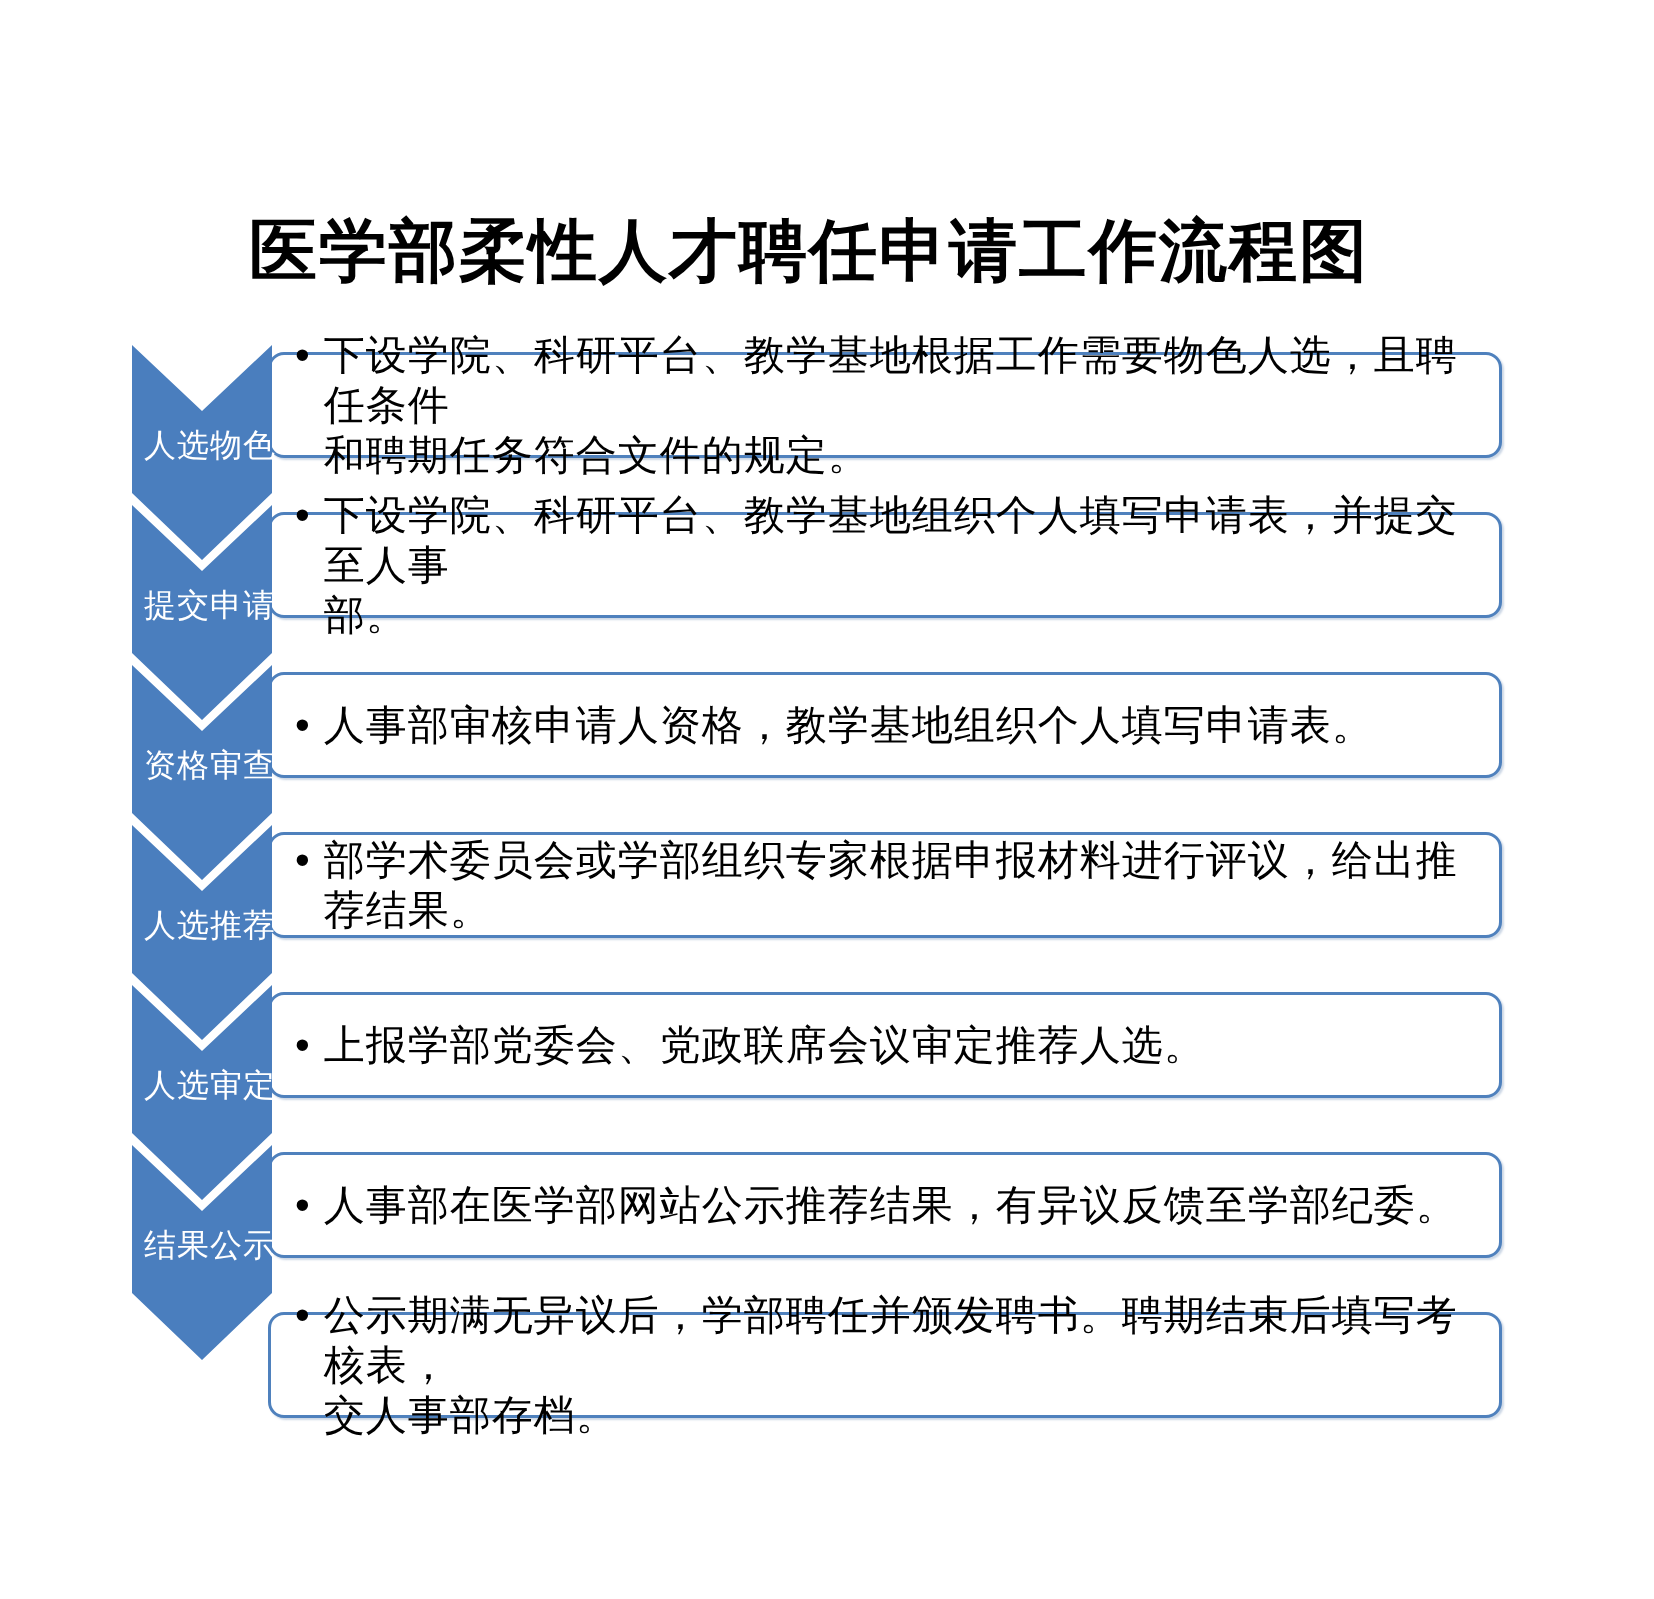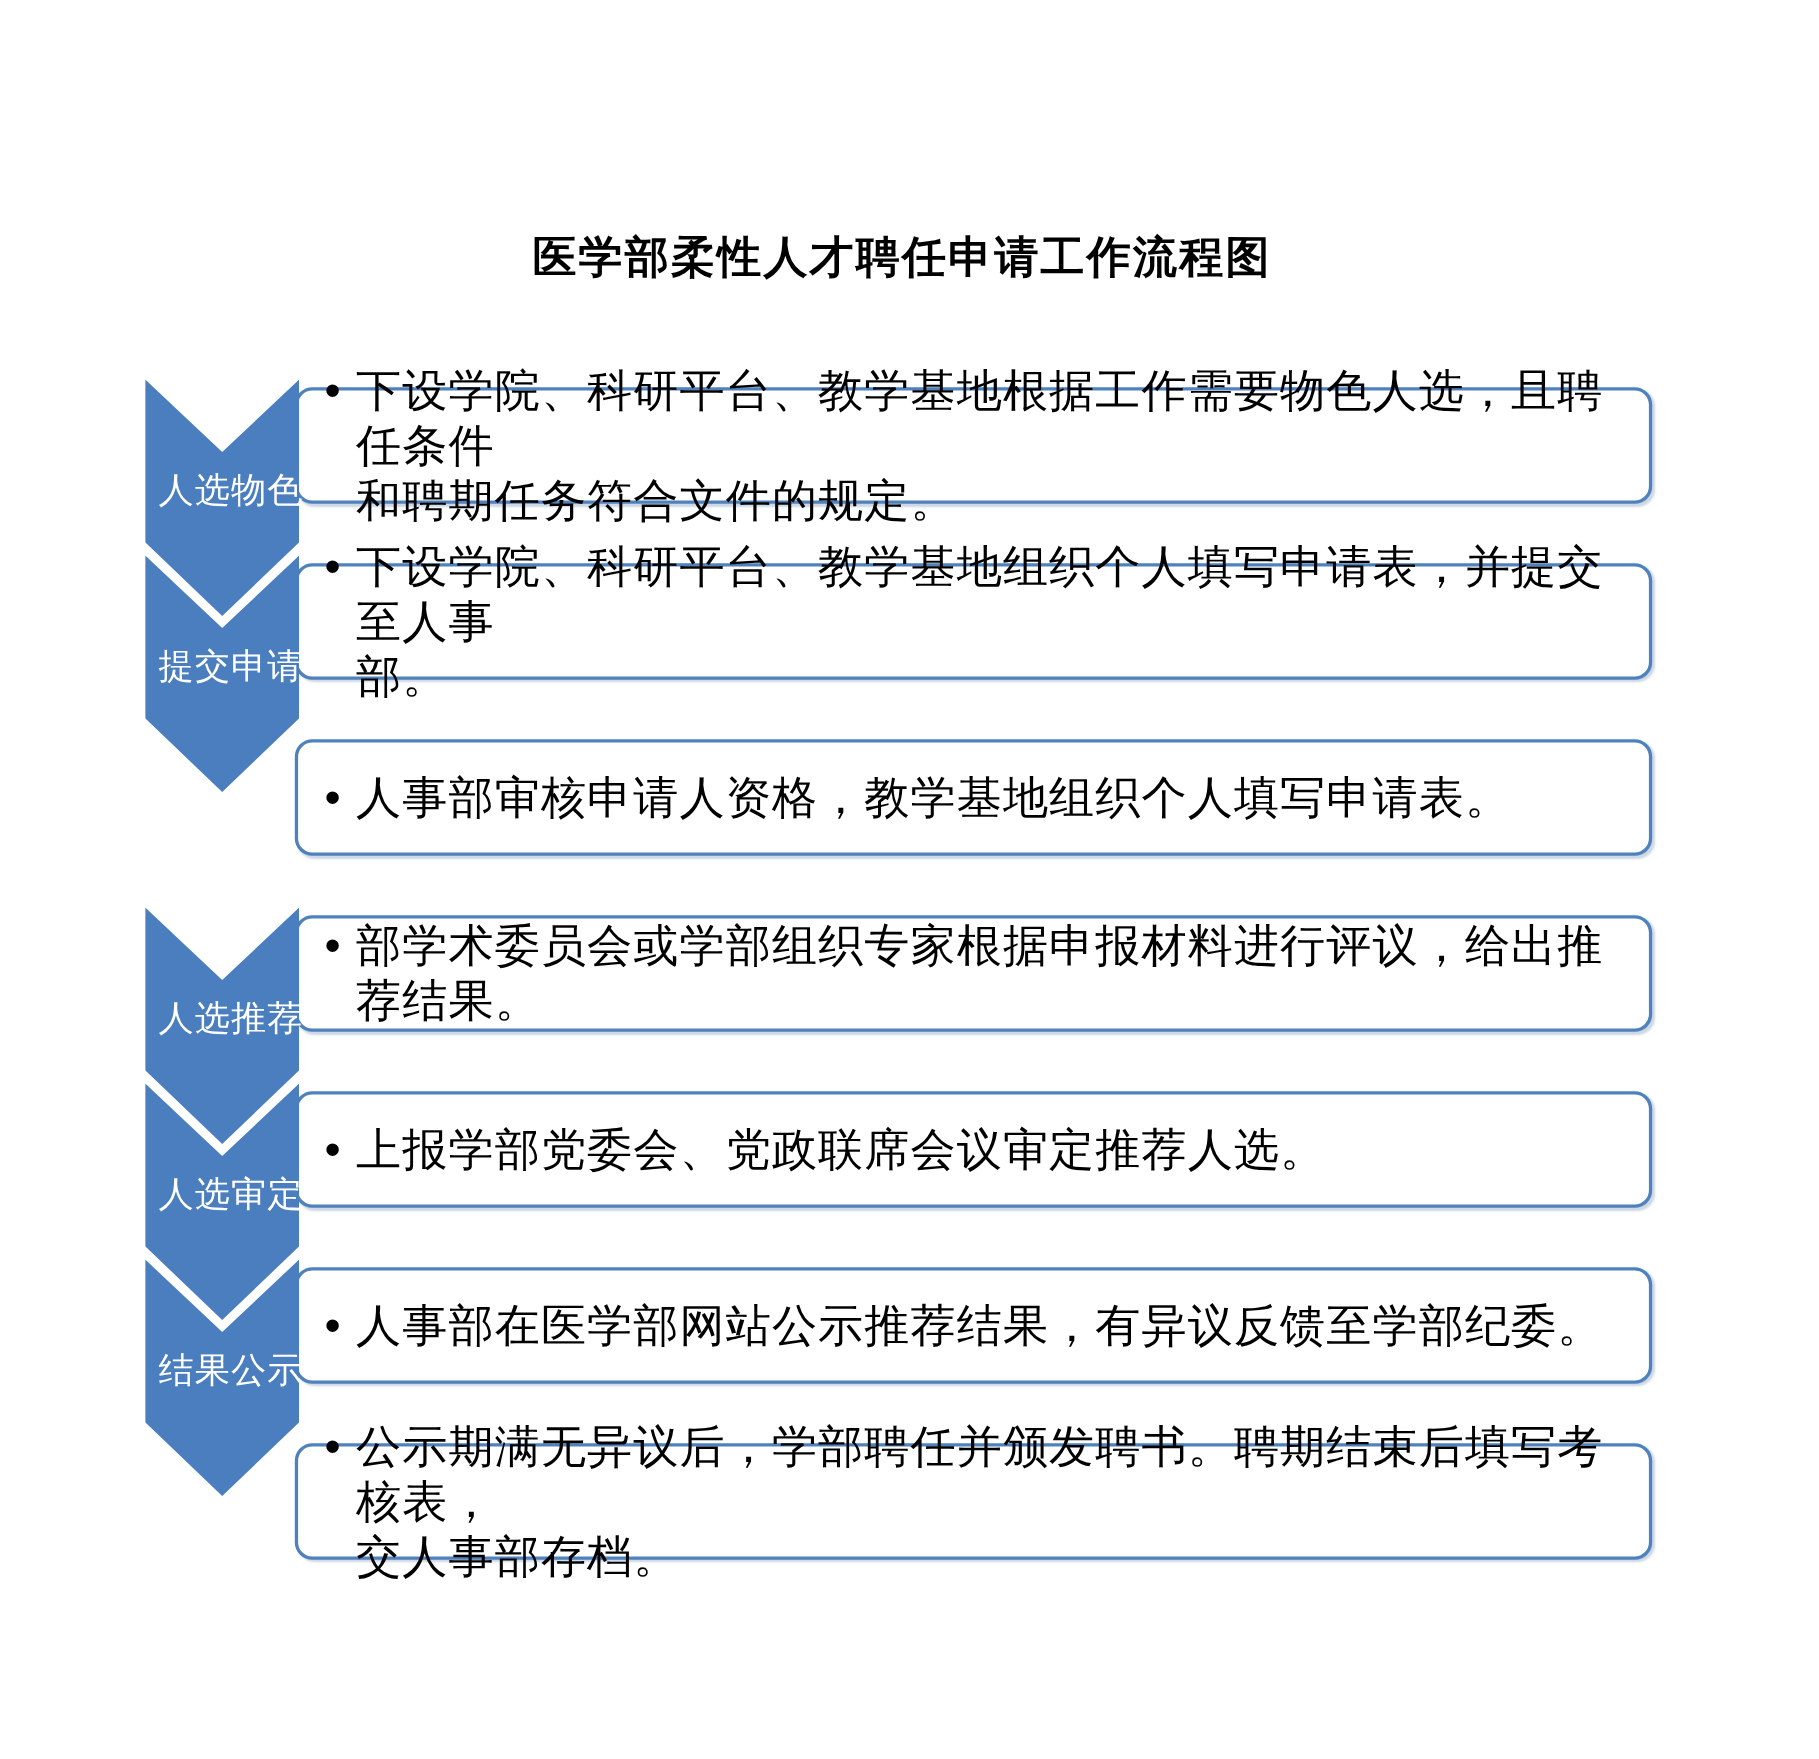--- a/index.html
+++ b/index.html
@@ -5,25 +5,25 @@
   html, body { margin: 0; padding: 0; }
   body {
     width: 1654px; height: 1599px;
     background: var(--bg, #ffffff);
     font-family: "Liberation Sans", "DejaVu Sans", sans-serif;
     position: relative;
     overflow: hidden;
   }
   .page-title {
     position: absolute;
-    top: 206px; left: 132px; width: 1376px;
+    top: 206px; left: 121px; width: 1376px;
     text-align: center;
     font-family: "Liberation Serif", "DejaVu Serif", serif;
     font-weight: 700;
-    font-size: 40px;
+    font-size: 68px;
     letter-spacing: 2px;
     color: var(--body-text, #000);
     white-space: nowrap;
   }
   .flow-row {
     position: absolute;
     left: 0; width: 1654px; height: 112px;
   }
   .desc-box {
     position: absolute;
@@ -116,20 +116,26 @@
   </div>
 </div>
 
 <div class="flow-row row-2">
   <div class="desc-box">
     <div class="box-inner">
       <span class="bullet">•</span>
       <span class="step-text">人事部审核申请人资格，教学基地组织个人填写申请表。</span>
     </div>
   </div>
+  <div class="chevron">
+    <svg viewBox="0 0 140 215" aria-hidden="true">
+      <polygon points="0,0 70,66 140,0 140,148 70,215 0,148" fill="currentColor"></polygon>
+    </svg>
+    <span class="chev-label">资格审查</span>
+  </div>
 </div>
 
 <div class="flow-row row-3">
   <div class="desc-box">
     <div class="box-inner">
       <span class="bullet">•</span>
       <span class="step-text">部学术委员会或学部组织专家根据申报材料进行评议，给出推荐结果。</span>
     </div>
   </div>
   <div class="chevron">

